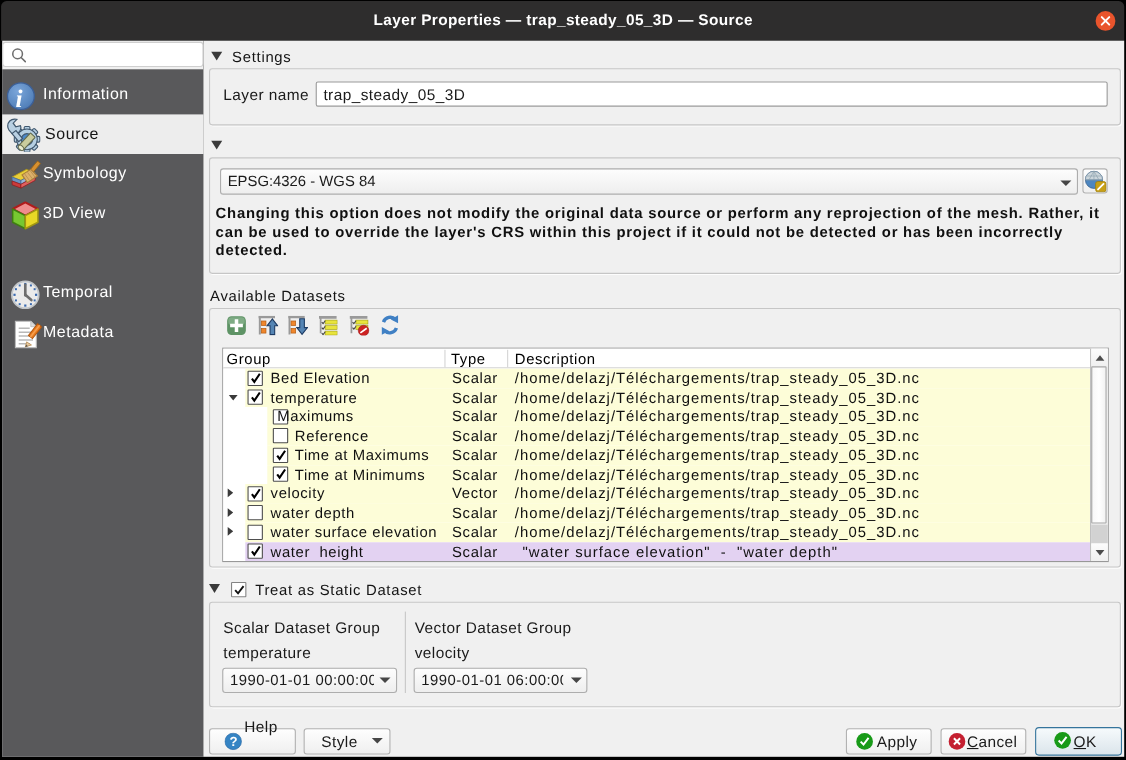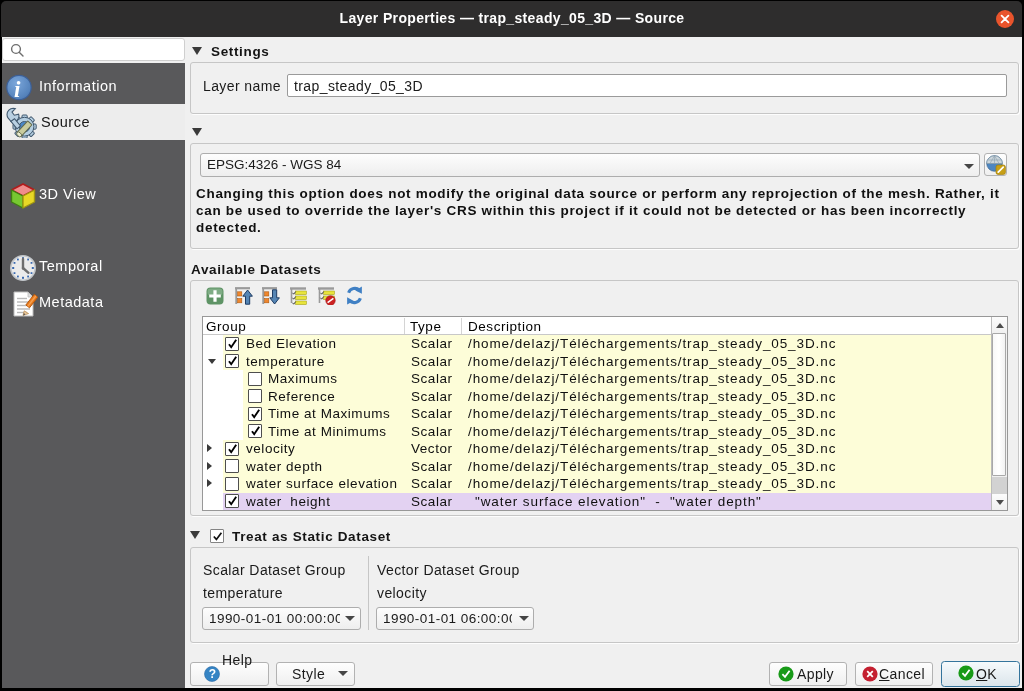--- a/index.html
+++ b/index.html
@@ -12,21 +12,21 @@
 #closebtn{position:absolute;left:996px;top:10px;width:18px;height:18px;border-radius:50%;background:#e9542c}
 #sidebar{position:absolute;left:2px;top:37px;width:183px;height:651px;background:#f0f0f0}
 #sidelist{position:absolute;left:2px;top:63px;width:183px;height:625px;background:#59595b}
 #content{position:absolute;left:185px;top:37px;width:837px;height:651px;background:#f0f0f0}
 #searchbox{position:absolute;left:2px;top:38px;width:183px;height:23px;background:#fff;border:1px solid #cfcfcf;border-radius:3px}
 .srow{position:absolute;left:2px;width:183px;height:36px;color:#fff;font-size:14.5px;letter-spacing:0.5px}
 .srow.sel{background:#ededed;color:#161616}
 .srow .lbl{position:absolute;left:37px;top:0;line-height:36px}
 .srow svg{position:absolute;left:6px;top:5px}
 .gb{position:absolute;border:1px solid #c6c6c6;border-radius:3px;box-shadow:1px 1px 0 #fdfdfd}
-.sectitle{position:absolute;font-weight:bold;font-size:13.5px;letter-spacing:0.65px;color:#141414}
+.sectitle{position:absolute;font-weight:normal;font-size:13.5px;letter-spacing:0.65px;color:#141414}
 .flabel{position:absolute;font-size:14px;letter-spacing:0.4px;color:#1a1a1a}
 .tri-d{position:absolute;width:0;height:0;border-left:5.5px solid transparent;border-right:5.5px solid transparent;border-top:8px solid #3a3a3a}
 .btn{position:absolute;border:1px solid #b2b2b2;border-radius:3px;background:linear-gradient(#fefefe,#efefef);font-size:13.5px;color:#111}
 .combo{position:absolute;border:1px solid #adadad;border-radius:3px;background:linear-gradient(#fdfdfd,#eeeeee)}
 .carrow{position:absolute;width:0;height:0;border-left:5px solid transparent;border-right:5px solid transparent;border-top:5.5px solid #464646}
 .cb{position:absolute;width:11px;height:11px;background:#fff;border:1px solid #848484;border-radius:1px}
 .trow{position:absolute;left:0;width:100%;height:17.5px;font-size:13.5px;letter-spacing:0.55px;color:#101010}
 .trow span{position:absolute;top:0;line-height:17.5px;white-space:nowrap}
 .desc{letter-spacing:0.9px !important}
 </style>
@@ -82,20 +82,35 @@
       </g>
       <path d="M1 7.5 C1 4 3.8 1.2 7.2 1.2 L9.3 1.6 L6 5 L8.3 8.2 L12.6 7.2 L13 9 C13 12.3 10.2 14.8 7.2 14.8 C6.4 14.8 5.6 14.7 4.9 14.4 L2.2 11.2 C1.4 10.2 1 8.9 1 7.5 Z" fill="#b9d0e2" stroke="#41586e" stroke-width="1.1"></path>
       <path d="M4.9 14.4 L11 21.8 L14.5 18.9 L8.5 11.7 Z" fill="#b9d0e2" stroke="#41586e" stroke-width="1.1"></path>
       <g transform="rotate(43 18 22)">
           <rect x="15.2" y="13.5" width="5.8" height="16" rx="0.6" fill="#c9cc9e" stroke="#626a4e" stroke-width="1"></rect>
           <ellipse cx="18.1" cy="29.3" rx="2.9" ry="1.9" fill="#e9ebcf" stroke="#626a4e" stroke-width="0.9"></ellipse>
         </g>
     </svg>
       <span class="lbl" style="left:39px">Source</span>
     </div>
+  <div class="srow" style="top:140px">
+      <svg width="30" height="30" viewBox="0 0 30 30">
+      <polygon points="3,16 16,9 24,12 11,19" fill="#e8ce3a" stroke="#b89c14" stroke-width="0.8"></polygon>
+      <polygon points="3,16 11,19 11,22.5 3,19.5" fill="#6a93c0" stroke="#44689a" stroke-width="0.7"></polygon>
+      <polygon points="11,19 24,12 24,15.5 11,22.5" fill="#98b4d8" stroke="#44689a" stroke-width="0.7"></polygon>
+      <polygon points="3,19.5 11,22.5 11,26 3,23" fill="#cc3b3b" stroke="#8e1c1c" stroke-width="0.7"></polygon>
+      <polygon points="11,22.5 24,15.5 24,19 11,26" fill="#e06060" stroke="#8e1c1c" stroke-width="0.7"></polygon>
+      <g transform="rotate(40 22 9)">
+          <rect x="20.2" y="0.5" width="3.6" height="12" rx="0.5" fill="#d89030" stroke="#9c6618" stroke-width="0.8"></rect>
+        </g>
+      <path d="M12 14 L20 9 L26 15 L17 21 Z" fill="#dcb06a" stroke="#a87c38" stroke-width="1"></path>
+      <path d="M14.5 13.2 L19 19.4 M17 11.7 L21.6 17.7 M19.5 10.2 L24 16.2" stroke="#b6904e" stroke-width="0.8"></path>
+    </svg>
+      <span class="lbl">Symbology</span>
+    </div>
   <div class="srow" style="top:176px">
       <svg width="30" height="30" viewBox="0 0 30 30">
       <polygon points="15,3 26.5,9 15,15 3.5,9" fill="#ef8d8d" stroke="#b01c1c" stroke-width="1.8" stroke-linejoin="round"></polygon>
       <polygon points="3.5,9 15,15 15,27 3.5,21" fill="#77c831" stroke="#3f7d12" stroke-width="1.4" stroke-linejoin="round"></polygon>
       <polygon points="26.5,9 15,15 15,27 26.5,21" fill="#e8d826" stroke="#a09612" stroke-width="1.4" stroke-linejoin="round"></polygon>
     </svg>
       <span class="lbl">3D View</span>
     </div>
   <div class="srow" style="top:248px">
       <svg width="30" height="30" viewBox="0 0 30 30">
@@ -237,21 +252,21 @@
         <svg style="position:absolute;left:23px;top:2.5px" width="13" height="13" viewBox="0 0 13 13">
           <path d="M3 6.2 L5.2 9.2 L10.2 1.8" stroke="#000" stroke-width="1.9" fill="none"></path>
         </svg>
         <span style="left:43px">temperature</span>
         <span style="left:208px">Scalar</span>
         <span class="desc" style="left:265px">/home/delazj/Téléchargements/trap_steady_05_3D.nc</span>
       </div>
   <div class="trow" style="top:35px">
         <div style="position:absolute;left:40px;right:0;top:0;bottom:0;background:#fdfdd8"></div>
         <div style="position:absolute;left:45px;top:1.5px;width:14px;height:14px;background:#fff;border:1.4px solid #4e4e4e;border-radius:1px"></div>
-        <span style="left:65px">Maximums</span>
+        <span style="left:49px">Maximums</span>
         <span style="left:208px">Scalar</span>
         <span class="desc" style="left:265px">/home/delazj/Téléchargements/trap_steady_05_3D.nc</span>
       </div>
   <div class="trow" style="top:52.5px">
         <div style="position:absolute;left:40px;right:0;top:0;bottom:0;background:#fdfdd8"></div>
         <div style="position:absolute;left:45px;top:1.5px;width:14px;height:14px;background:#fff;border:1.4px solid #4e4e4e;border-radius:1px"></div>
         <span style="left:65px">Reference</span>
         <span style="left:208px">Scalar</span>
         <span class="desc" style="left:265px">/home/delazj/Téléchargements/trap_steady_05_3D.nc</span>
       </div>

